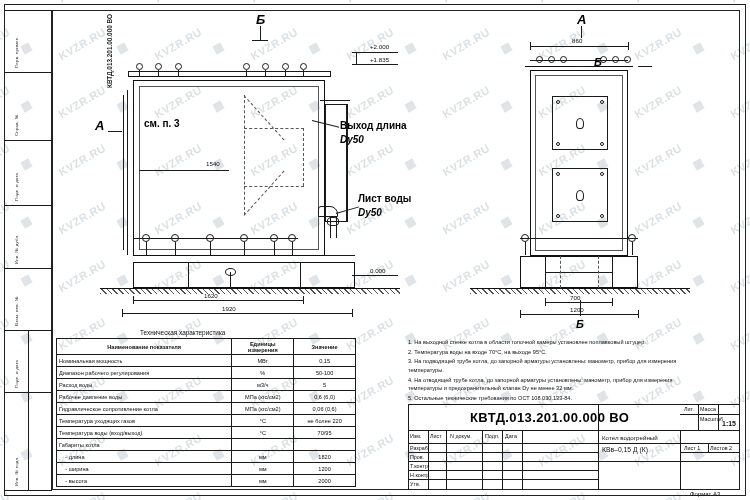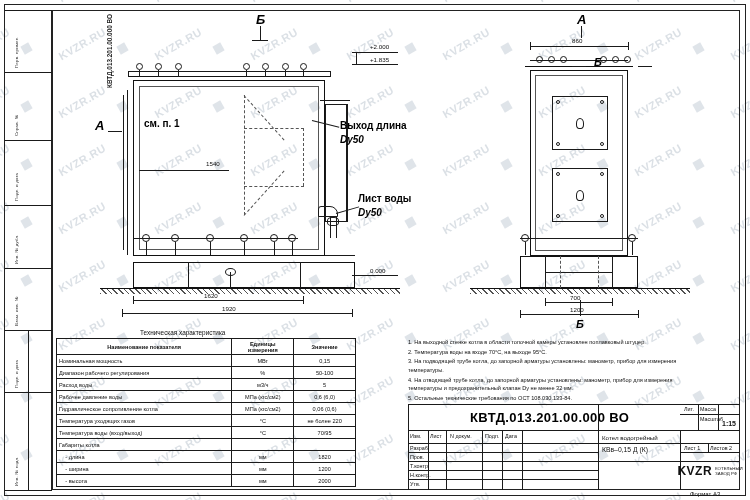--- a/index.html
+++ b/index.html
@@ -321,21 +321,21 @@
   <div class="ln vl" style="left:122px;top:309px;height:8px;"></div>
   <div class="ln vl" style="left:352px;top:309px;height:8px;"></div>
   <div class="dim" style="left:222px;top:305px;">1920</div>
 
   <div class="lbli" style="left:256px;top:12px;font-size:13px;">Б</div>
   <div class="ln vl" style="left:260px;top:26px;height:14px;"></div>
   <div class="ln hl" style="left:252px;top:40px;width:16px;"></div>
   <div class="lbli" style="left:95px;top:118px;font-size:13px;">А</div>
   <div class="ln hl" style="left:108px;top:131px;width:14px;"></div>
 
-  <div class="lblb" style="left:144px;top:118px;">см. п. 1</div>
+  <div class="lblb" style="left:144px;top:118px;">см. п. 3</div>
 
   <div class="ln hl" style="left:312px;top:120px;width:28px;transform:rotate(14deg);transform-origin:left center;"></div>
   <div class="lblb" style="left:340px;top:120px;">Выход длина</div>
   <div class="lbli" style="left:340px;top:134px;">Dy50</div>
 
   <div class="ln hl" style="left:336px;top:213px;width:24px;transform:rotate(-16deg);transform-origin:left center;"></div>
   <div class="lblb" style="left:358px;top:193px;">Лист воды</div>
   <div class="lbli" style="left:358px;top:207px;">Dy50</div>
 
   <div class="ln hl" style="left:470px;top:288px;width:220px;height:1.4px;background:#111;"></div>
@@ -521,25 +521,16 @@
   <div class="ln hl" style="left:680px;top:414px;width:60px;"></div>
   <div class="ln vl" style="left:698px;top:404px;height:26px;"></div>
   <div class="ln vl" style="left:718px;top:404px;height:26px;"></div>
   <div class="stampcell" style="left:700px;top:416px;">Масштаб</div>
   <div class="stampcell" style="left:722px;top:420px;font-size:7px;font-weight:bold;">1:15</div>
 
   <div class="stampcell" style="left:684px;top:445px;">Лист  1</div>
   <div class="stampcell" style="left:710px;top:445px;">Листов  2</div>
   <div class="ln vl" style="left:708px;top:443px;height:9px;"></div>
 
-  <div class="logobox" style="left:682px;top:456px;width:56px;height:30px;border:none;">
-    <div style="display:flex;align-items:center;gap:3px;">
-      <div class="kvzr">KVZR</div>
-      <div>
-        <div class="kvzr-sub">КОТЕЛЬНЫЙ</div>
-        <div class="kvzr-sub">ЗАВОД РФ</div>
-      </div>
-    </div>
-  </div>
 
   <div class="stampcell" style="left:690px;top:491px;font-size:6px;">Формат  А3</div>
 
 </div>
 
 </body></html>

